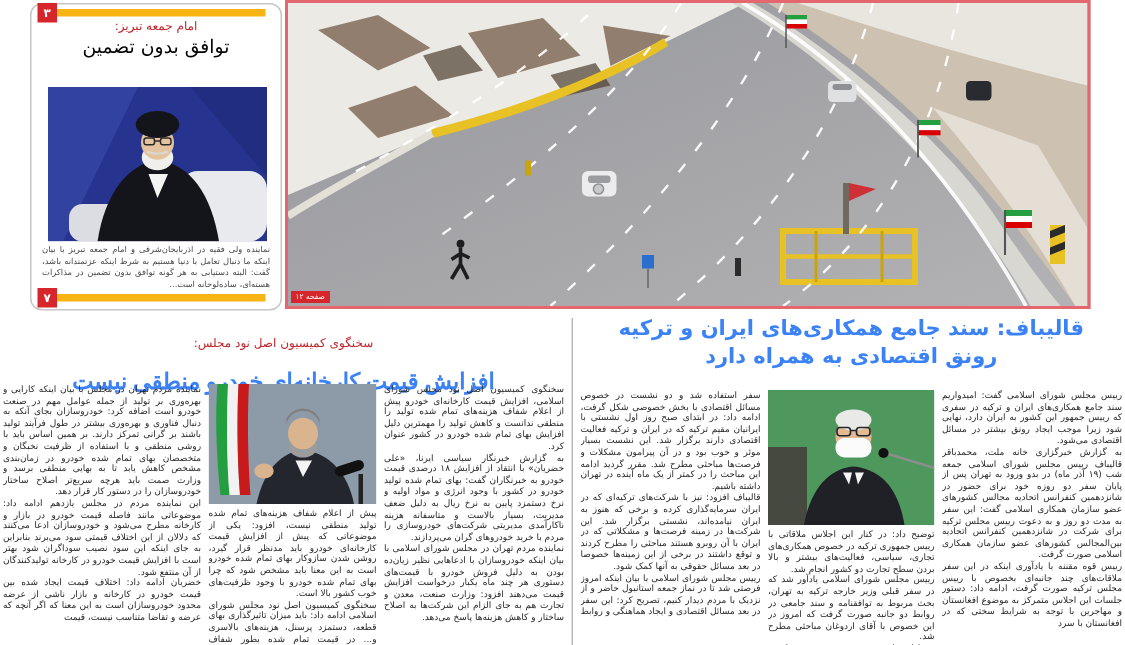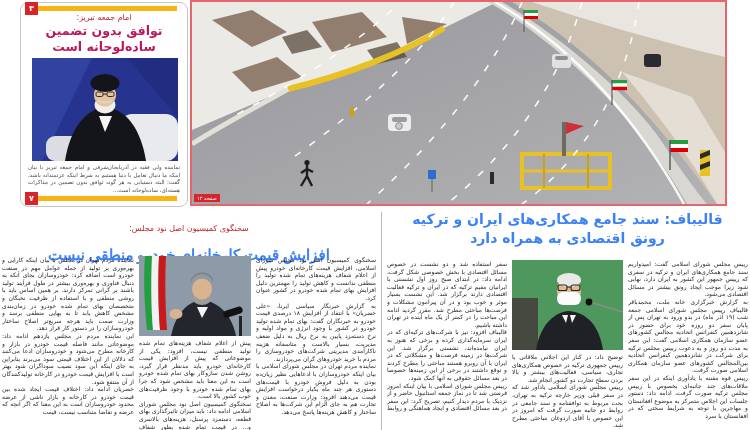--- a/index.html
+++ b/index.html
@@ -11,21 +11,21 @@
   .hbar{position:absolute;height:5px;background:#f7b413;}
   .hbar.top{left:16px;right:10px;top:3px;}
   .hbar.bottom{left:16px;right:10px;bottom:5px;}
   .num-badge{position:absolute;width:13px;height:13px;background:#d6252b;color:#fff;
              font-size:8px;font-weight:bold;text-align:center;line-height:13px;z-index:3;}
   .num-badge.top{left:4px;top:-1px;}
   .num-badge.bottom{left:4px;bottom:1px;}
   .kicker{color:#c2252b;font-weight:normal;text-align:center;direction:rtl;}
   .cleric-box .kicker{position:absolute;top:10px;left:0;right:0;font-size:8px;}
   .cleric-box .headline{position:absolute;top:20px;left:0;right:0;text-align:center;
-                        font-weight:bold;font-size:12.5px;line-height:16px;color:#be185d;direction:rtl;}
+                        font-weight:normal;font-size:12.5px;line-height:16px;color:#000000;direction:rtl;}
   .cleric-photo{position:absolute;left:11px;top:55px;width:146px;height:103px;overflow:hidden;}
   .cleric-box .teaser{position:absolute;left:7px;right:7px;top:161px;height:33px;overflow:hidden;
                       font-size:5.6px;line-height:7.6px;color:#4a4a4a;direction:rtl;text-align:justify;}
   
   .main-photo{position:absolute;left:190px;top:0;width:537px;height:206px;
               border:2px solid #e4666f;box-sizing:border-box;overflow:hidden;background:#a8a9ad;}
   .photo-caption{position:absolute;left:2px;bottom:2px;background:#d6252b;color:#fff;
                  font-size:5px;line-height:8px;padding:0 3px;direction:rtl;z-index:5;}
   
   .article{position:absolute;overflow:hidden;}
@@ -54,21 +54,21 @@
 </style>
 </head>
 <body>
 
 <div class="page">
 
   <section class="cleric-box">
     <span class="num-badge top">۳</span>
     <div class="hbar top"></div>
     <div class="kicker">امام جمعه تبریز:</div>
-    <div class="headline"><span>توافق بدون تضمین</span><br><span>ساده‌لوحانه است</span></div>
+    <div class="headline"><span>توافق بدون تضمین</span><br></div>
     <div class="cleric-photo">
       <svg width="146" height="103" viewBox="0 0 146 103">
         <rect width="146" height="103" fill="#26348f"></rect>
         <polygon points="0,0 60,0 10,103 0,103" fill="#3d4fae" opacity="0.55"></polygon>
         <polygon points="95,0 146,0 146,60" fill="#1d2a77" opacity="0.6"></polygon>
         <rect x="88" y="56" width="58" height="47" rx="12" fill="#e9eaee"></rect>
         <rect x="14" y="78" width="44" height="25" rx="9" fill="#dcdde2"></rect>
         <path d="M33,103 C38,70 54,51 73,49 C95,51 109,72 114,103 Z" fill="#14151a"></path>
         <polygon points="67,58 80,58 73,74" fill="#f4f4f4"></polygon>
         <ellipse cx="73" cy="47" rx="10.5" ry="8.5" fill="#f0efec"></ellipse>

